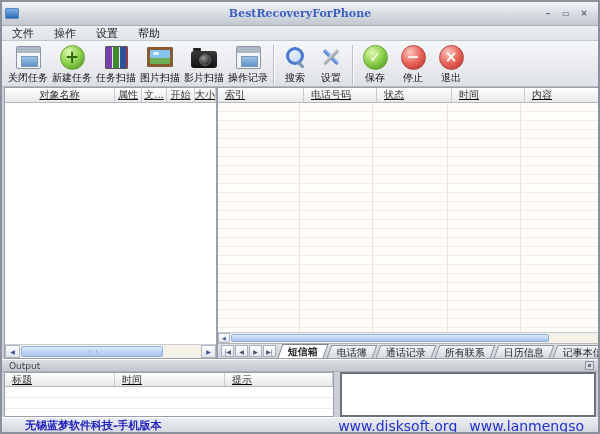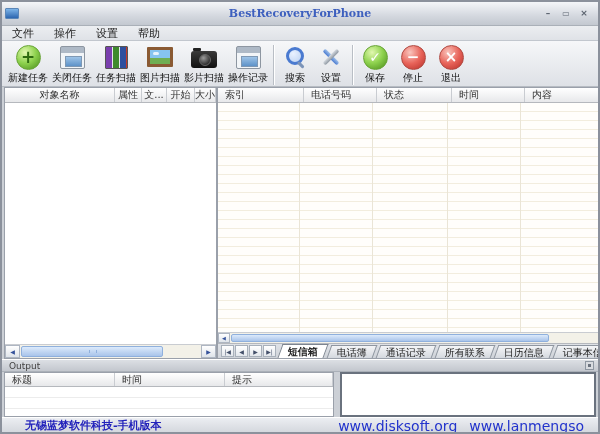--- a/index.html
+++ b/index.html
@@ -47,21 +47,21 @@
   .icon-tools{width:24px;height:24px;position:relative;}
   .icon-tools::before{content:"";position:absolute;left:2px;top:10px;width:20px;height:4px;background:linear-gradient(#9fc0ea,#4a7ad0);transform:rotate(45deg);border-radius:2px;}
   .icon-tools::after{content:"";position:absolute;left:2px;top:10px;width:20px;height:4px;background:linear-gradient(#d8dde3,#8d96a1);transform:rotate(-45deg);border-radius:2px;}
 
   
   .main{position:relative;height:272px;display:flex;background:#ccd0d6;}
   .panel{background:#fff;border:1px solid #9aa0aa;display:flex;flex-direction:column;}
   .left-panel{width:221px;margin-left:2px;}
   .vsplit{width:5px;}
   .right-panel{flex:1;margin-right:2px;}
-  .thead{display:flex;height:15px;background:linear-gradient(#ffffff,#e7e8ea);border-bottom:1px solid #b5b8bd;flex:none;}
+  .thead{display:flex;height:15px;background:linear-gradient(#ffffff,#e7e8ea);border-bottom:1px solid #b5b8bd;flex:none;text-decoration:underline;}
   .th{font-size:10px;color:#333;line-height:14px;border-right:1px solid #c9ccd1;overflow:hidden;white-space:nowrap;}
   .th.c{text-align:center;}
   .th.l{padding-left:7px;}
   .lp-body{flex:1;background:#fff;}
   .rp-body{flex:1;position:relative;background:repeating-linear-gradient(to bottom,#fffefb 0 8px,#f2edde 8px 9px);}
   .vline{position:absolute;top:0;bottom:0;width:1px;background:#eae5d6;}
 
   
   .hscroll{flex:none;display:flex;align-items:center;background:#f3f1e8;border-top:1px solid #c9ccd1;}
   .hs14{height:14px;}
@@ -118,29 +118,29 @@
   <div class="menubar">
     <div class="menu-item">文件</div>
     <div class="menu-item">操作</div>
     <div class="menu-item">设置</div>
     <div class="menu-item">帮助</div>
   </div>
 
   <div class="toolbar">
     <div class="tbtn">
       <div class="ticon">
+          <div class="icon-cal"></div>
+        </div>
+      <span class="lbl">关闭任务</span>
+    </div>
+    <div class="tbtn">
+      <div class="ticon">
           <div class="sphere green glyph-plus"></div>
         </div>
       <span class="lbl">新建任务</span>
-    </div>
-    <div class="tbtn">
-      <div class="ticon">
-          <div class="icon-cal"></div>
-        </div>
-      <span class="lbl">关闭任务</span>
     </div>
     <div class="tbtn">
       <div class="ticon">
           <div class="icon-books"></div>
         </div>
       <span class="lbl">任务扫描</span>
     </div>
     <div class="tbtn">
       <div class="ticon">
           <div class="icon-pic"></div>

